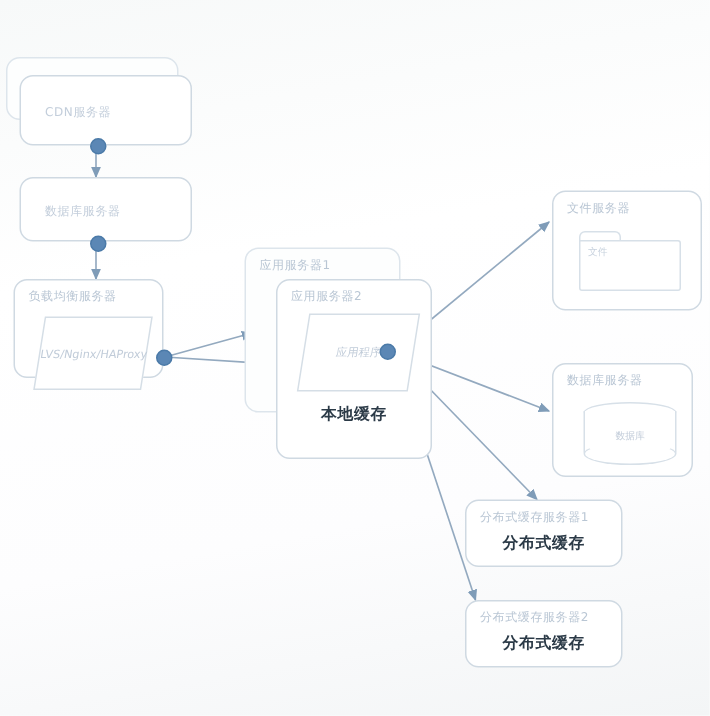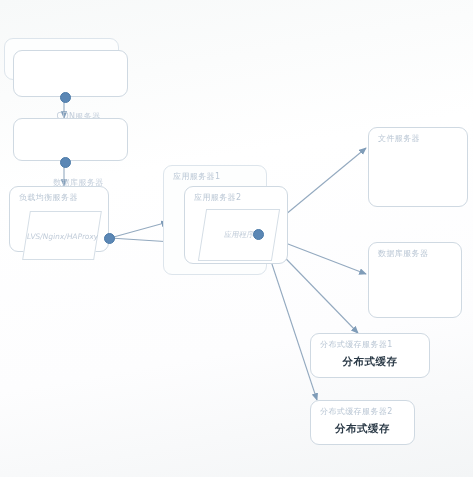--- a/index.html
+++ b/index.html
@@ -30,26 +30,24 @@
   .hdr{
     position:absolute;
     left:9px;top:5px;
     font-size:8px;
     color:#b9c6d4;
     letter-spacing:.4px;
     white-space:nowrap;
   }
   .ctr{
     position:absolute;left:16px;right:0;
-    text-align:center;
     color:#c3cedb;
     font-size:8px;
     letter-spacing:.4px;
     white-space:nowrap;
-    margin-top:42px;
   }
   .strong{
     position:absolute;left:0;right:0;
     text-align:center;
     color:#2b3a47;
     font-size:10.5px;
     font-weight:bold;
     letter-spacing:.5px;
     white-space:nowrap;
   }
@@ -149,38 +147,50 @@
       <div class="plbl">LVS/Nginx/HAProxy</div>
     </div>
   </div>
 
   <div class="hub" style="left:104px;top:233px;"></div>
 
   <div class="node card ghost" style="left:163px;top:165px;width:104px;height:110px;">
     <div class="hdr">应用服务器1</div>
   </div>
 
-  <div class="node card" style="left:184px;top:186px;width:104px;height:78px;">
+  <div class="node card" style="left:184px;top:186px;width:104px;height:120px;">
     <div class="hdr">应用服务器2</div>
     <div class="para" style="left:17px;top:22px;width:72px;height:50px;transform:skewX(-9deg);">
       <div class="plbl">应用程序</div>
     </div>
+    <div class="strong" style="top:82px;">本地缓存</div>
   </div>
 
   <div class="hub" style="left:253px;top:229px;"></div>
 
   <div class="node card" style="left:368px;top:127px;width:100px;height:80px;">
     <div class="hdr">文件服务器</div>
+    <div class="folder" style="left:17px;top:26px;width:68px;height:40px;">
+      <div class="tab"></div>
+      <div class="body"></div>
+      <div class="flbl">文件</div>
+    </div>
   </div>
 
   <div class="node card" style="left:368px;top:242px;width:94px;height:76px;">
     <div class="hdr">数据库服务器</div>
+    <div class="cyl" style="left:20px;top:25px;width:62px;height:42px;">
+      <div class="top"></div>
+      <div class="mid"></div>
+      <div class="bot"></div>
+      <div class="clbl">数据库</div>
+    </div>
   </div>
 
-  <div class="node card" style="left:310px;top:333px;width:120px;height:45px;">
+  <div class="node card" style="left:310px;top:333px;width:105px;height:45px;">
     <div class="hdr">分布式缓存服务器1</div>
     <div class="strong" style="top:21px;">分布式缓存</div>
   </div>
 
   <div class="node card" style="left:310px;top:400px;width:105px;height:45px;padding-left:24px;">
     <div class="hdr">分布式缓存服务器2</div>
     <div class="strong" style="top:21px;">分布式缓存</div>
   </div>
 
 </div>

